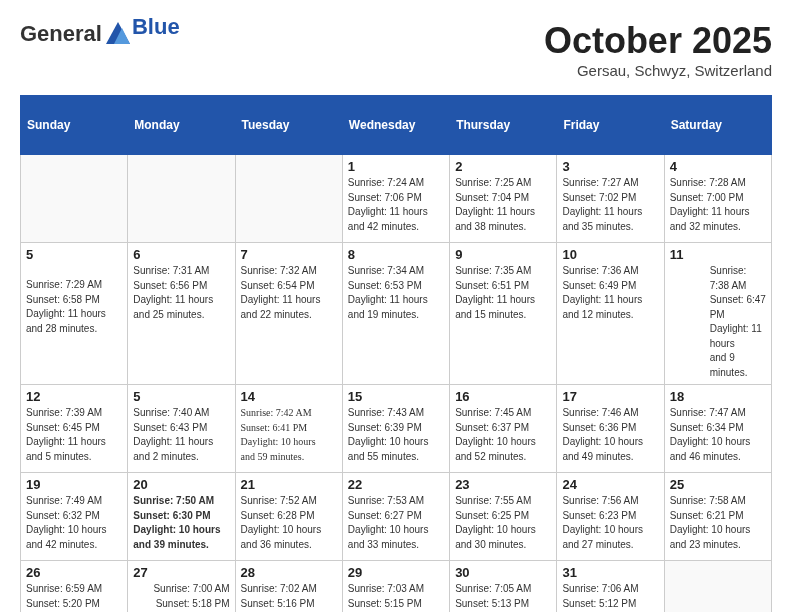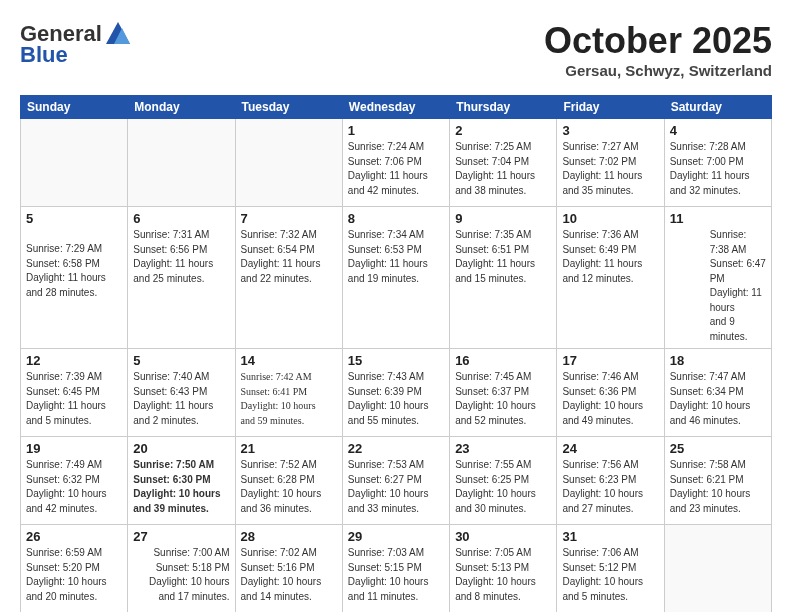--- a/index.html
+++ b/index.html
@@ -11,21 +11,21 @@
       padding: 20px;
     }
     .header {
       display: flex;
       justify-content: space-between;
       align-items: flex-start;
       margin-bottom: 16px;
     }
     .logo {
       display: flex;
-      flex-direction: column;
+      flex-direction: row;
       align-items: flex-start;
     }
     .logo-text {
       display: flex;
       align-items: center;
       font-size: 22px;
       font-weight: bold;
     }
     .logo-general {
       color: #333;
@@ -42,32 +42,31 @@
       text-align: right;
     }
     .month-title {
       font-size: 36px;
       font-weight: bold;
       color: #222;
     }
     .location {
       font-size: 15px;
       color: #444;
-      font-weight: bold;
     }
     .calendar {
       width: 100%;
       border-collapse: collapse;
       font-size: 10.5px;
     }
     .calendar th {
       background-color: #2255aa;
       color: #fff;
       text-align: left;
-      padding: 4px 6px;
+      padding: 22px 6px;
       font-size: 12px;
       font-weight: bold;
       border: 1px solid #2255aa;
     }
     .calendar td {
       border: 1px solid #ccc;
       vertical-align: top;
       padding: 4px 5px;
       width: calc(100% / 7);
       min-height: 80px;

